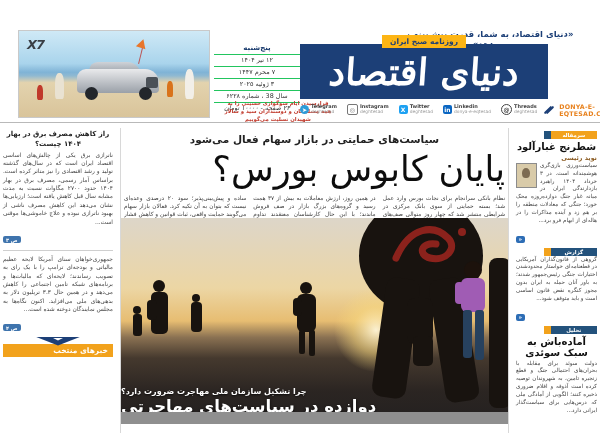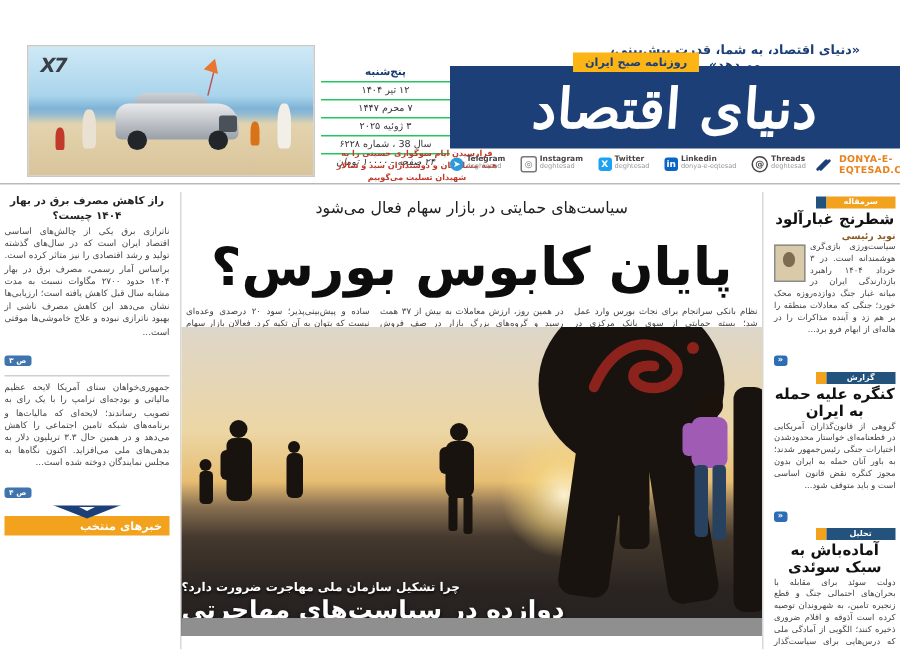--- a/index.html
+++ b/index.html
@@ -17,21 +17,21 @@
   .wheel{position:absolute;top:56px;width:13px;height:13px;background:#22262b;border-radius:50%;}
   .grille{position:absolute;left:127px;top:46px;width:12px;height:11px;background:#4b5158;border-radius:2px;}
   .fig{position:absolute;border-radius:40% 40% 20% 20%;}
   
   #dateblock{left:214px;top:42px;width:86px;}
   .drow{font-size:6.4px;color:#333;text-align:center;padding:1.5px 0;border-bottom:1px solid #22c55e;line-height:1.25;}
   .drow.first{font-weight:bold;color:#16386b;font-size:7px;}
   .drow.last{border-bottom:none;font-style:italic;}
   #condolence{left:222px;top:99px;width:112px;font-size:5.4px;line-height:1.5;color:#c0392b;text-align:center;font-weight:bold;}
   
-  #banner{left:300px;top:44px;width:300px;height:55px;background:#1c3f77;}
+  #banner{left:300px;top:44px;width:248px;height:55px;background:#1c3f77;}
   #paper-name{width:100%;height:100%;display:flex;align-items:center;justify-content:center;color:#fff;
               font-size:37px;font-weight:900;font-family:"DejaVu Serif","Liberation Serif",serif;transform:skewX(-4deg);}
   #badge{position:absolute;left:82px;top:-9px;background:#fdb515;color:#1c3f77;font-size:7.5px;font-weight:bold;padding:2px 8px;}
   #slogan{left:388px;top:29px;width:204px;text-align:center;font-size:8.5px;font-weight:bold;color:#1c3f77;}
   
   #social-bar{left:300px;top:101px;width:300px;height:17px;display:flex;direction:ltr;align-items:center;gap:5px;}
   .soc{display:flex;direction:ltr;align-items:center;gap:2px;flex:0 0 auto;}
   .soc-ico{width:9px;height:9px;border-radius:50%;background:#2d9bd8;color:#fff;font-size:6px;line-height:9px;text-align:center;font-weight:bold;}
   .soc-ico.sq{border-radius:2px;}
   .soc-ico.ig{background:#fff;border:1.5px solid #777;color:#777;}
@@ -52,22 +52,22 @@
   .head-lg{font-size:15px;font-weight:900;color:#111;text-align:center;line-height:1.25;margin:1px 0 3px;}
   .body-txt{font-size:5.9px;color:#444;text-align:justify;line-height:1.42;}
   .divider{border-top:1px solid #cfcfcf;margin:4px 0;}
   .pageref-row{text-align:left;margin:1px 0 0;}
   .pageref{display:inline-block;background:#3f74ad;color:#fff;font-size:5px;font-weight:bold;border-radius:2px;padding:.5px 3px;}
   
   .ribbon{width:46px;height:9px;margin:3px auto 0;background:#1c3f77;clip-path:polygon(0 0,100% 0,50% 100%);position:relative;}
   .ribbon:after{content:"";position:absolute;left:17px;top:1px;width:12px;height:3px;background:#fff;clip-path:polygon(0 0,100% 0,50% 100%);}
   #sel-banner{background:#f2a21c;color:#fff;font-size:7.5px;font-weight:bold;text-align:right;padding:2px 5px 2px;margin-top:-2px;}
   
-  #lead-kicker{font-size:10.5px;font-weight:normal;color:#222;text-align:center;margin-top:5px;}
-  #lead-headline{font-size:35px;font-weight:700;color:#0d0d0d;text-align:center;line-height:1.15;margin-top:14px;}
+  #lead-kicker{font-size:10.5px;font-weight:bold;color:#222;text-align:center;margin-top:5px;}
+  #lead-headline{font-size:35px;font-weight:400;color:#0d0d0d;line-height:1.15;margin-top:4px;}
   #lead-cols{display:flex;direction:rtl;gap:7px;margin-top:6px;height:30px;overflow:hidden;}
   .lead-col{flex:1;font-size:5.8px;color:#3d3d3d;text-align:justify;line-height:1.38;}
   
   #photo{left:121px;top:218px;width:387px;height:206px;overflow:hidden;
          background:linear-gradient(180deg,#ddd6c9 0%,#ecd6a4 34%,#e7bd72 50%,#8a7152 58%,#45392e 68%,#2b2522 84%,#232020 100%);}
   #photo svg{position:absolute;left:0;top:0;}
   #photo-strip{position:absolute;left:0;bottom:0;width:100%;height:12px;background:#8f8f8f;}
   #photo-text{position:absolute;left:0;bottom:8px;width:100%;text-align:left;color:#fff;}
   #photo-kicker{font-size:8px;font-weight:bold;text-shadow:0 1px 2px rgba(0,0,0,.8);}
   #photo-headline{font-size:16.5px;font-weight:900;text-shadow:0 1px 3px rgba(0,0,0,.85);margin-top:1px;}
@@ -263,21 +263,20 @@
     <span class="portrait"></span><span>سیاست‌ورزی بازی‌گری هوشمندانه است. در ۳ خرداد ۱۴۰۴ راهبرد بازدارندگی ایران در میانه غبار جنگ دوازده‌روزه محک خورد؛ جنگی که معادلات منطقه را بر هم زد و آینده مذاکرات را در هاله‌ای از ابهام فرو برد...</span>
   </div>
   <div class="more-row"><span class="more">«</span></div>
 
   <div class="tag-rtl">
       <div class="tagbar tag-blue">
     <div class="tag-notch"></div>
     <div class="tag-main">گزارش</div>
   </div>
     </div>
-  <div class="r-head">کنگره علیه حمله به ایران</div>
   <div class="r-body">گروهی از قانون‌گذاران آمریکایی در قطعنامه‌ای خواستار محدودشدن اختیارات جنگی رئیس‌جمهور شدند؛ به باور آنان حمله به ایران بدون مجوز کنگره نقض قانون اساسی است و باید متوقف شود...</div>
   <div class="more-row"><span class="more">«</span></div>
 
   <div class="tag-rtl">
       <div class="tagbar tag-blue">
     <div class="tag-notch"></div>
     <div class="tag-main">تحلیل</div>
   </div>
     </div>
   <div class="r-head">آماده‌باش به سبک سوئدی</div>

